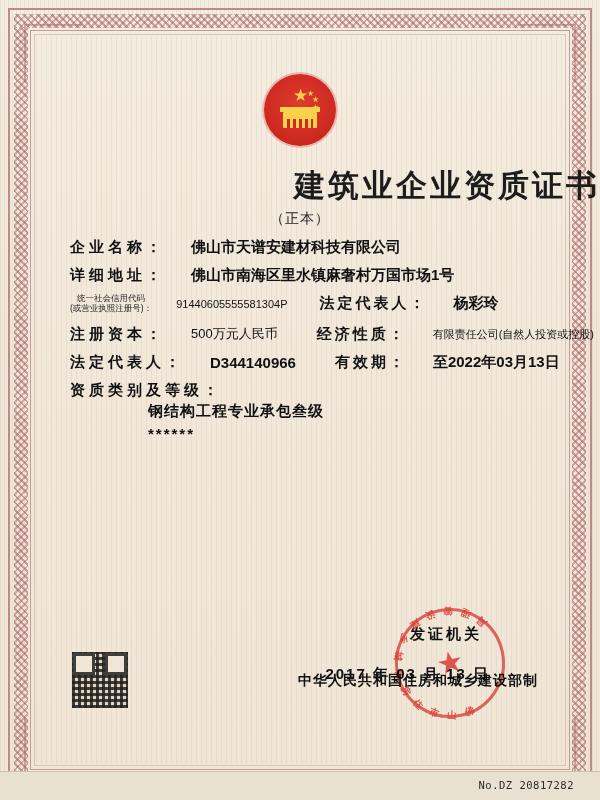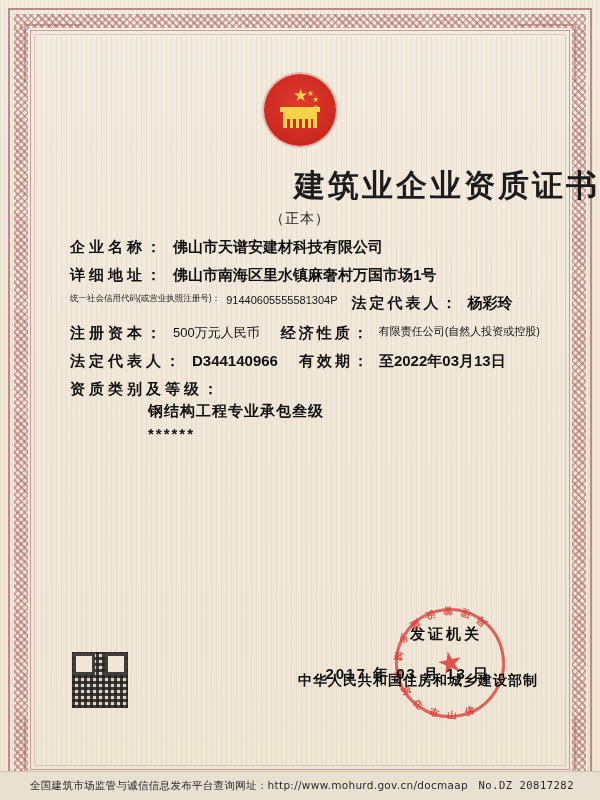--- a/index.html
+++ b/index.html
@@ -111,34 +111,34 @@
   .subtitle{
     position:absolute;left:0;right:0;top:210px;
     text-align:center;font-size:14px;color:#222;letter-spacing:1px;
   }
 
   
   .fields{
     position:absolute;left:70px;top:238px;right:58px;
     color:#141414;
   }
-  .row{display:flex;align-items:flex-start;margin-bottom:9px;}
+  .row{display:flex;align-items:center;margin-bottom:9px;gap:18px;}
   .lbl{
     font-size:15px;font-weight:bold;letter-spacing:4px;white-space:nowrap;color:#111;
   }
   .val{
     font-size:15px;font-weight:bold;margin-left:8px;color:#111;white-space:nowrap;
   }
   .val.small{font-size:12px;font-weight:normal;}
   .val.xsmall{font-size:11px;font-weight:normal;}
   .sublabel{
     font-size:8.5px;color:#222;letter-spacing:0px;line-height:1.15;
     text-align:center;
   }
-  .stack{display:flex;flex-direction:row;align-items:center;}
+  .stack{display:flex;flex-direction:column;align-items:center;}
   .inline-lbl{font-size:15px;font-weight:bold;letter-spacing:3px;margin-left:14px;white-space:nowrap;}
   .inline-lbl2{font-size:15px;font-weight:bold;letter-spacing:3px;margin-left:21px;white-space:nowrap;}
 
   
   .scope{
     position:absolute;left:148px;top:402px;
   }
   .scope .line1{font-size:15px;font-weight:bold;letter-spacing:1px;color:#111;}
   .scope .line2{font-size:15px;font-weight:bold;letter-spacing:2px;color:#111;margin-top:4px;}
 
@@ -307,16 +307,15 @@
       <span style="transform:rotate(145deg) translate(-46px,0) rotate(90deg);">局</span>
     </div>
   </div>
 
   <div class="issue-date">2017 年    03 月    13 日</div>
   <div class="footer-org">中华人民共和国住房和城乡建设部制</div>
 
   <div class="qr"></div>
 
   <div class="bottombar">
-    <div class="bb-text">全国建筑市场监管与诚信信息发布平台查询网址：http://www.mohurd.gov.cn/docmaap</div>
     <div class="bb-no">No.DZ 20817282</div>
   </div>
 </div>
 
 </body></html>

